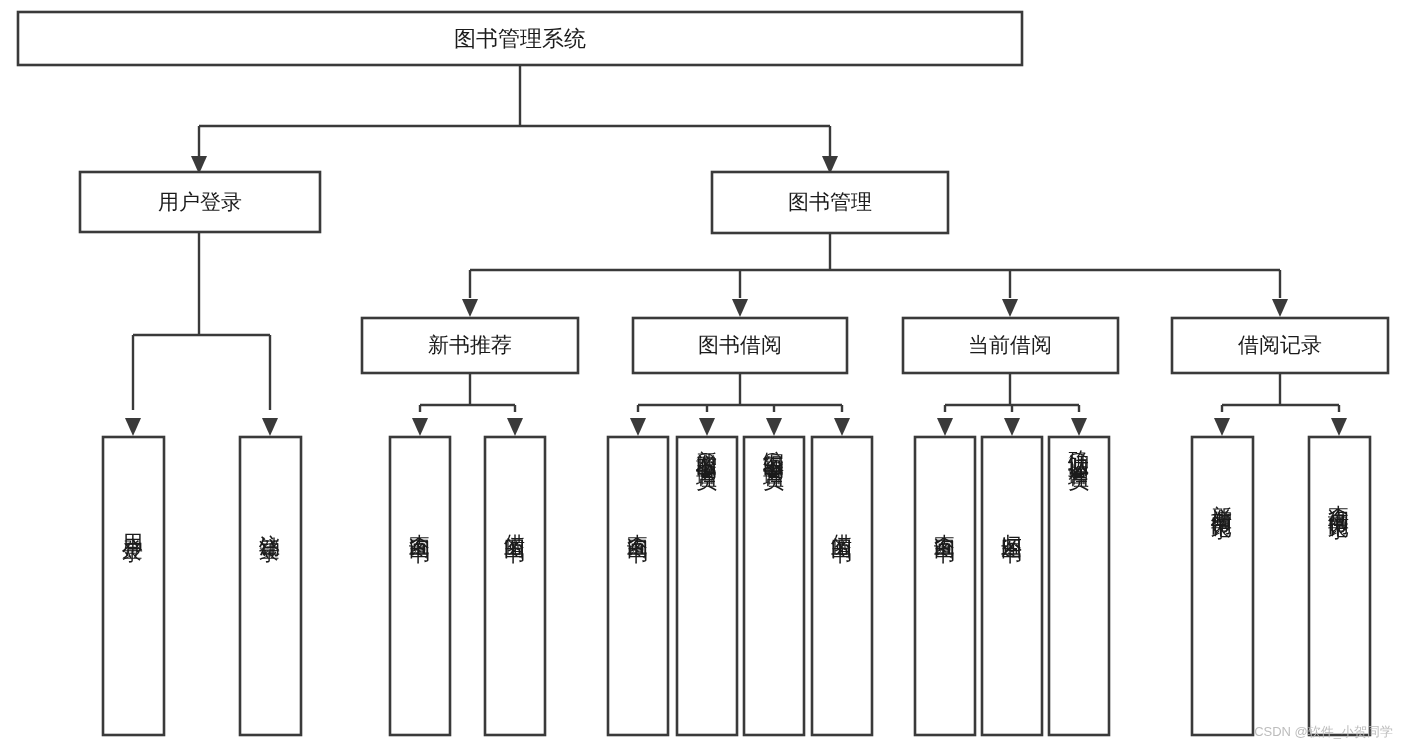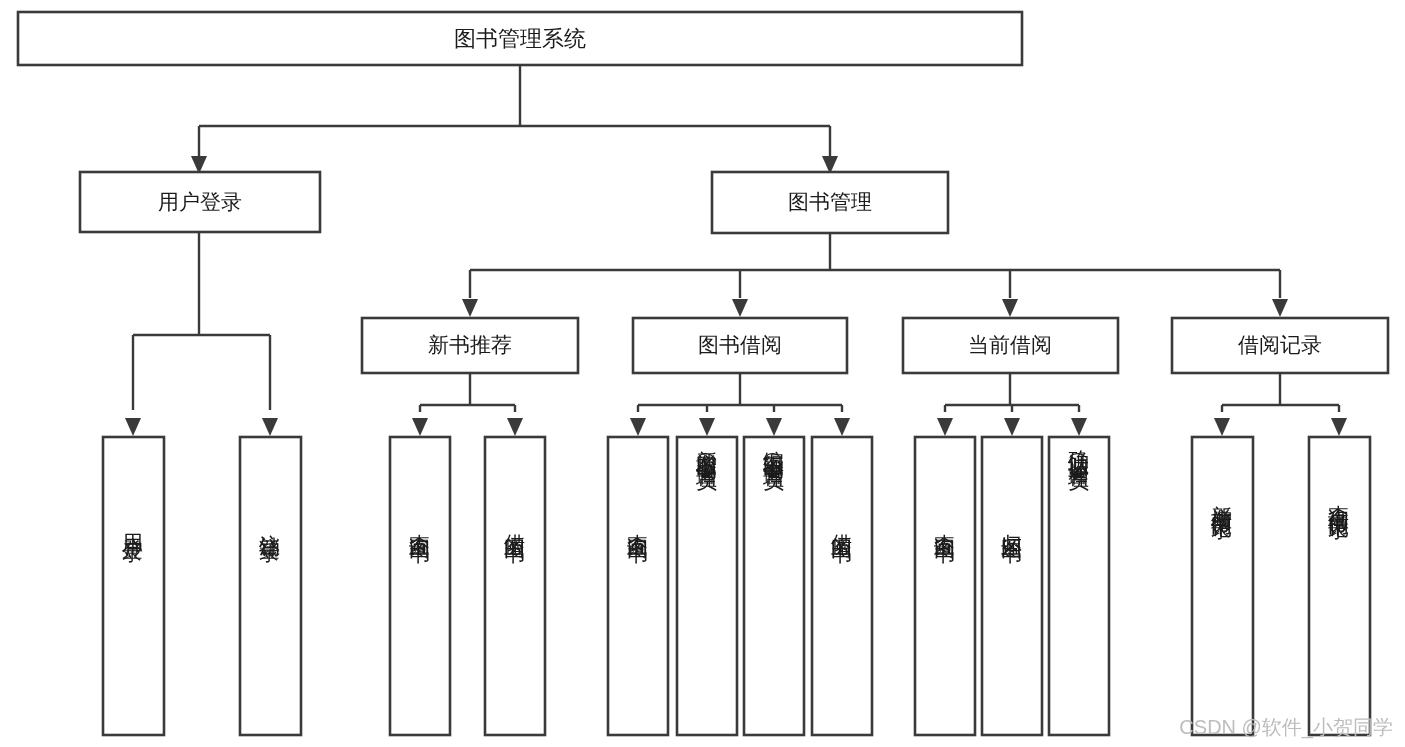--- a/index.html
+++ b/index.html
@@ -47,21 +47,21 @@
     stroke: #3a3a3a;
     stroke-width: 2.4;
     fill: none;
   }
   .arrow-head { fill: #3a3a3a; stroke: none; }
   .watermark {
     position: absolute;
     right: 12px;
     bottom: 6px;
     font-family: "Liberation Sans", "DejaVu Sans", sans-serif;
-    font-size: 20px;
+    font-size: 13px;
     color: #bdbdbd;
     white-space: nowrap;
     user-select: none;
     margin-top: 8px;
   }
 </style>
 </head>
 <body>
 
 <div id="diagram-root">

